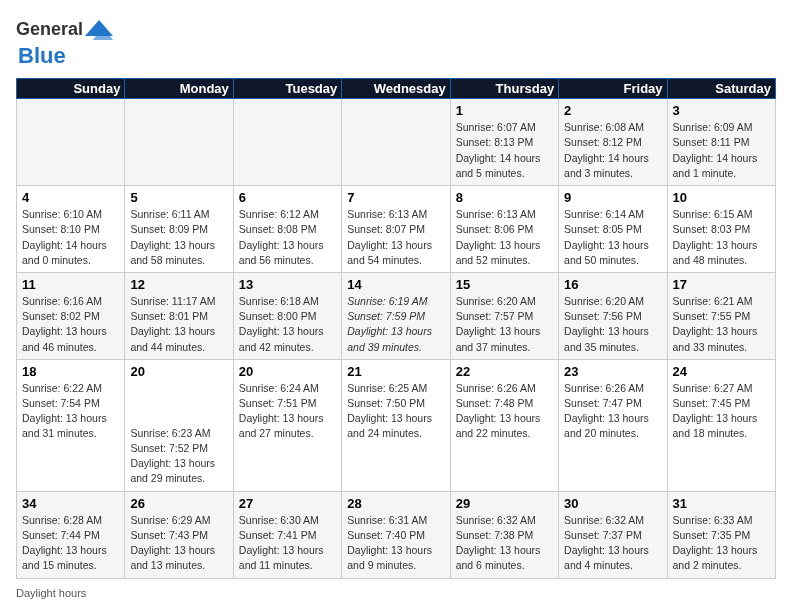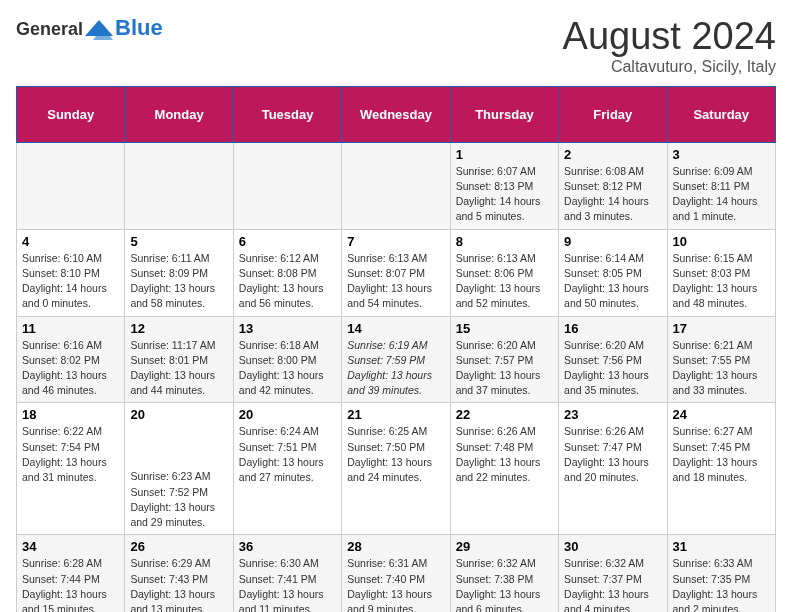--- a/index.html
+++ b/index.html
@@ -47,24 +47,24 @@
     .subtitle {
       font-size: 16px;
       color: #555;
     }
     table {
       width: 100%;
       border-collapse: collapse;
       font-size: 11px;
     }
     thead tr th {
-      background-color: #be185d;
+      background-color: #0f172a;
       color: #fff;
-      padding: 20px 4px;
-      text-align: center;
+      padding: 2px 4px;
+      text-align: right;
       font-size: 13px;
       font-weight: bold;
       border: 1px solid #1a5fa8;
     }
     tbody tr td {
       border: 1px solid #ccc;
       padding: 4px 5px;
       vertical-align: top;
       width: 14.28%;
       min-height: 80px;
@@ -94,34 +94,30 @@
       font-size: 11px;
       color: #555;
       text-align: left;
     }
   </style>
 </head>
 <body>
 
 <div class="header">
   <div class="logo">
-    <div style="display:flex; flex-direction:row; align-items:flex-start; line-height:1.1;">
+    <div style="display:flex; flex-direction:column; align-items:flex-start; line-height:1.1;">
       <div style="display:flex; align-items:center;">
         <span class="logo-text-general">General</span>
         <svg class="logo-icon" viewBox="0 0 28 28" xmlns="http://www.w3.org/2000/svg">
           <polygon points="14,4 28,20 0,20" fill="#2277cc"></polygon>
           <polygon points="18,10 28,24 8,24" fill="#2277cc" opacity="0.6"></polygon>
         </svg>
       </div>
       <span class="logo-text-blue" style="margin-left:2px;">Blue</span>
     </div>
-  </div>
-  <div class="title-block">
-    <div class="main-title">August 2024</div>
-    <div class="subtitle">Caltavuturo, Sicily, Italy</div>
   </div>
 </div>
 
 <table>
   <thead>
     <tr>
     <th>Sunday</th>
         <th>Monday</th>
         <th>Tuesday</th>
         <th>Wednesday</th>
@@ -320,21 +316,21 @@
 and 15 minutes.</div>
         </td>
         <td>
           <span class="day-number">26</span>
           <div class="day-info" style="white-space: pre-line;">Sunrise: 6:29 AM
 Sunset: 7:43 PM
 Daylight: 13 hours
 and 13 minutes.</div>
         </td>
         <td>
-          <span class="day-number">36</span>
+          <span class="day-number">27</span>
           <div class="day-info" style="white-space: pre-line;">Sunrise: 6:30 AM
 Sunset: 7:41 PM
 Daylight: 13 hours
 and 11 minutes.</div>
         </td>
         <td>
           <span class="day-number">28</span>
           <div class="day-info" style="white-space: pre-line;">Sunrise: 6:31 AM
 Sunset: 7:40 PM
 Daylight: 13 hours

